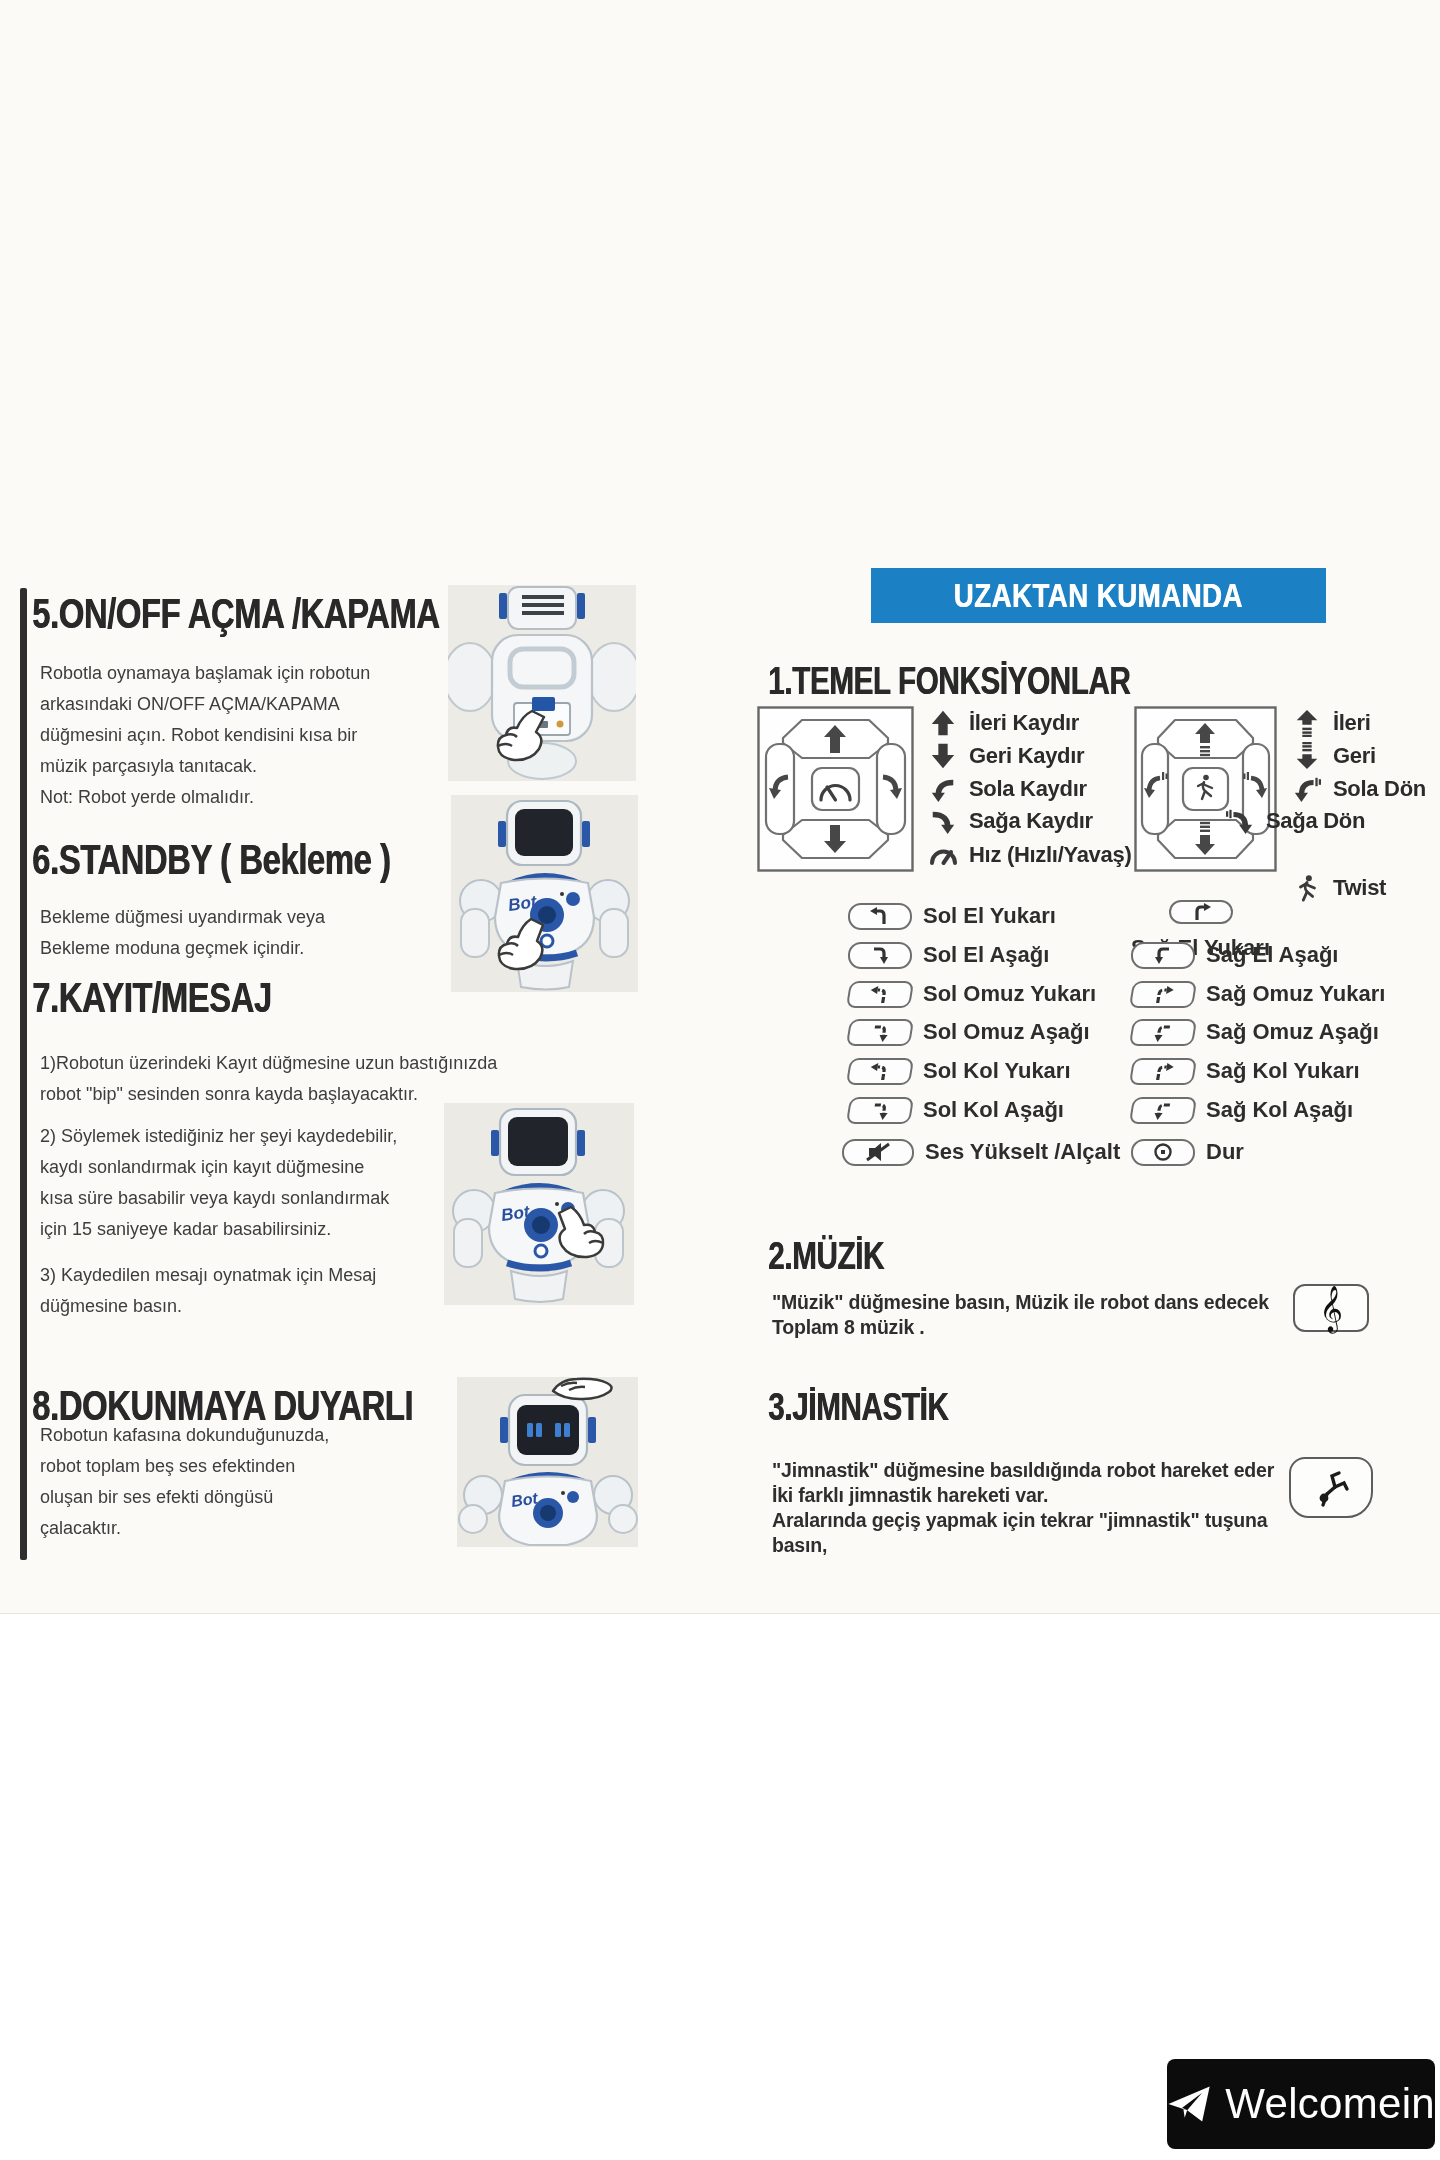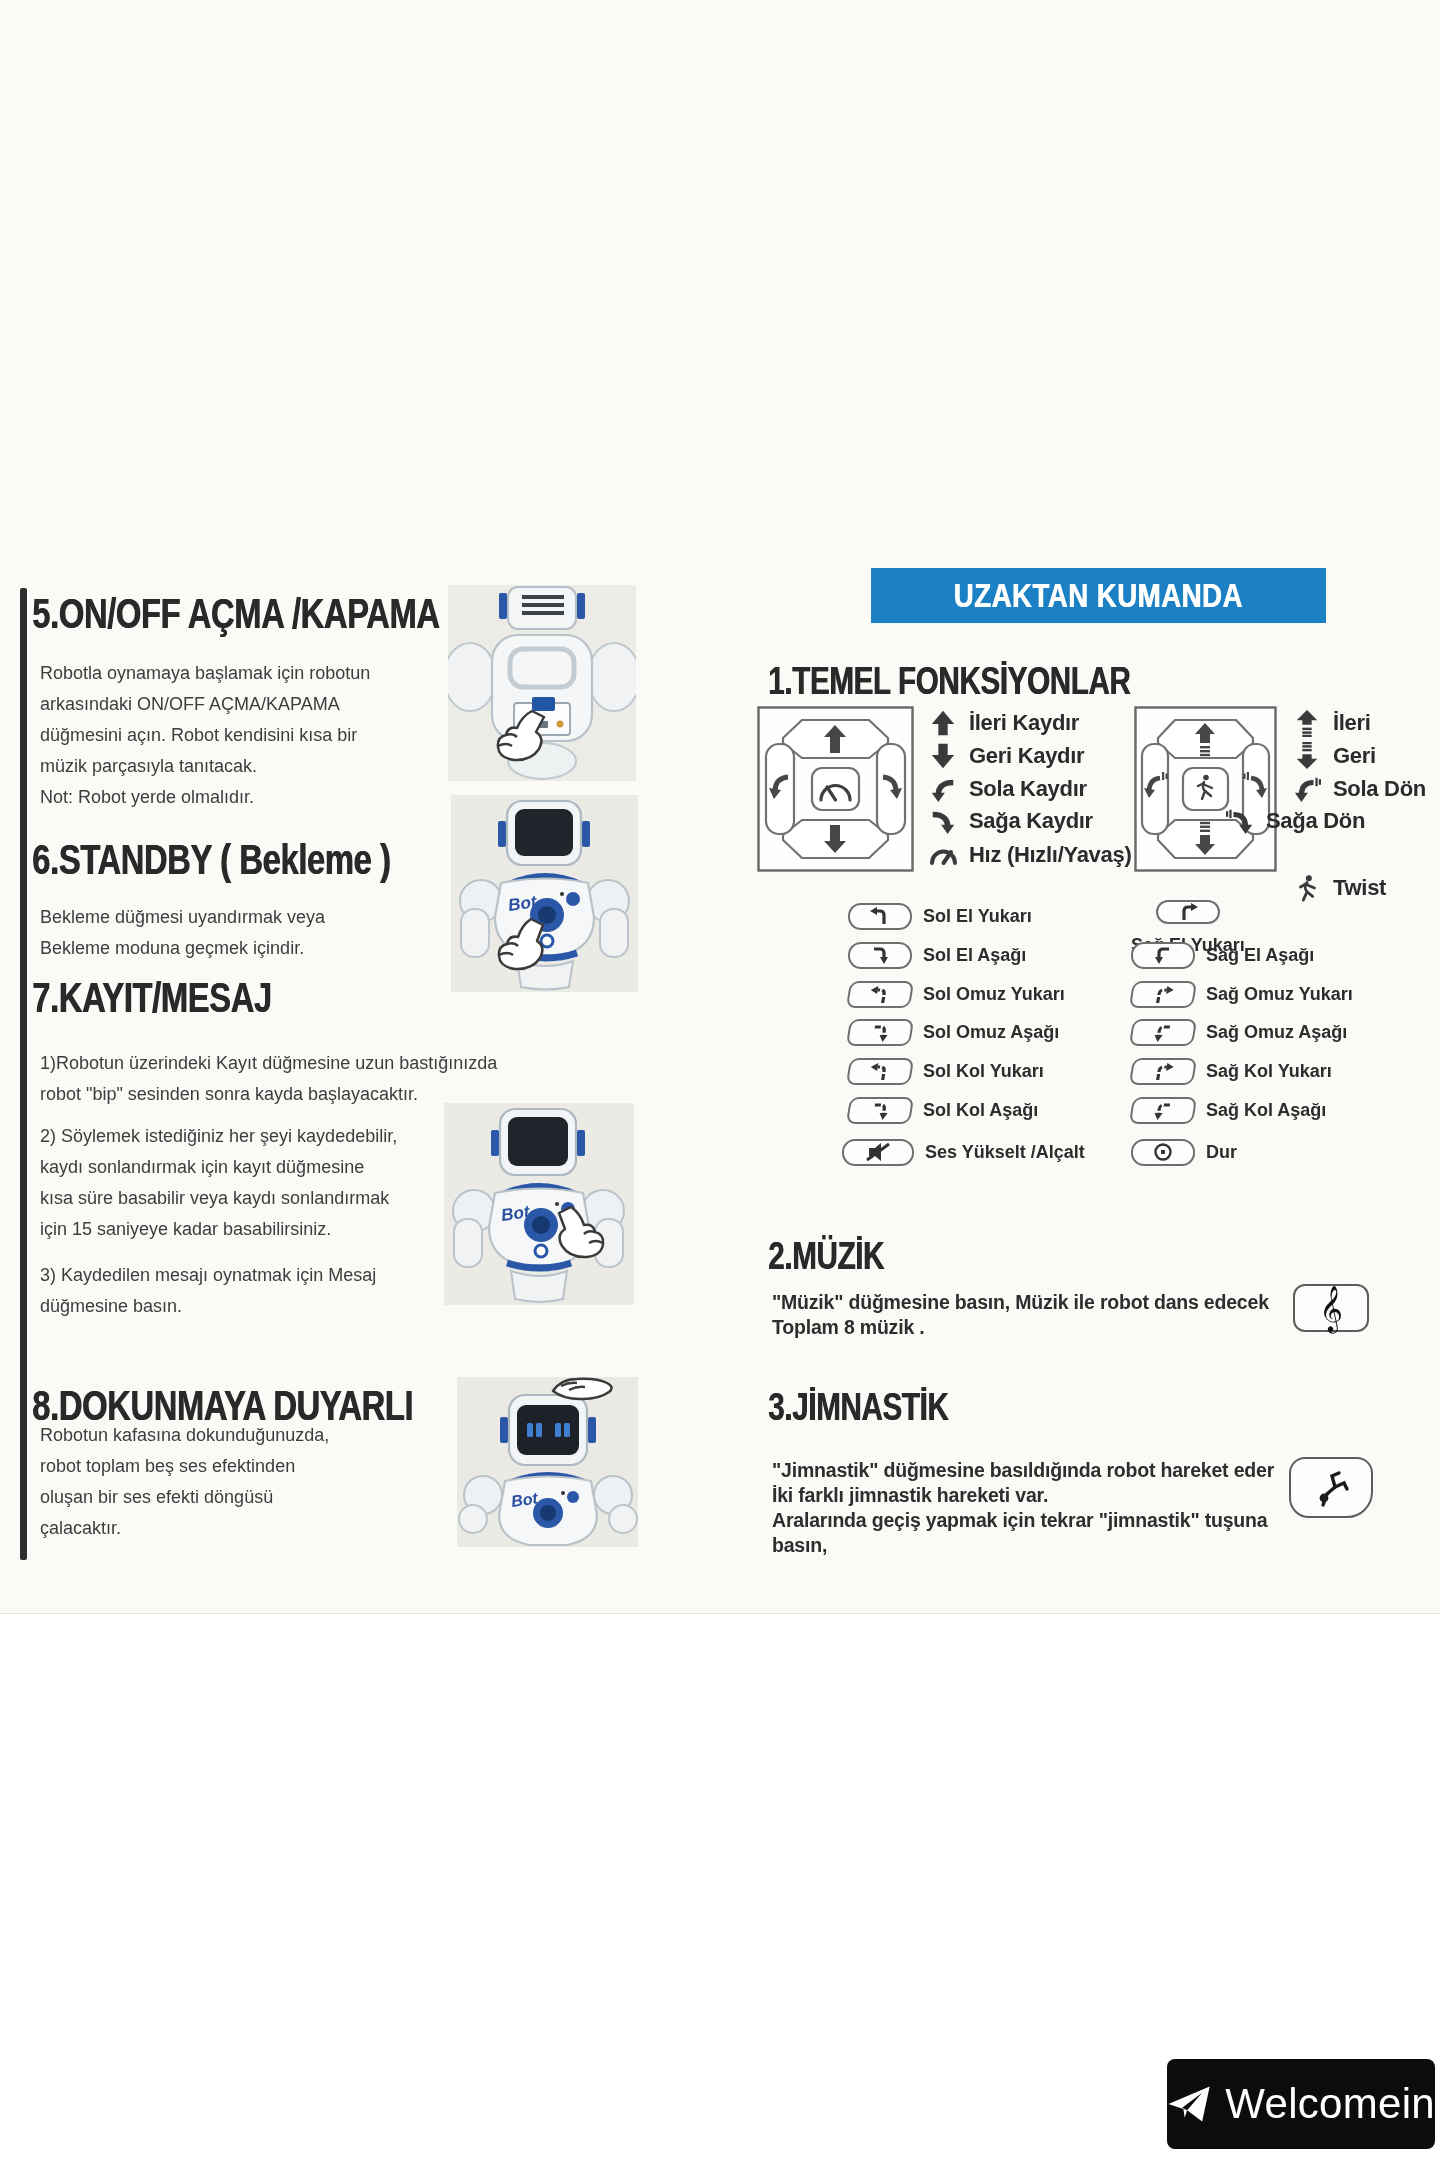--- a/index.html
+++ b/index.html
@@ -24,21 +24,21 @@
         transform:scaleX(.84);letter-spacing:.5px;text-shadow:.7px 0 currentColor;}
   .dpad{position:absolute;}
   .legend-row{position:absolute;display:flex;align-items:center;gap:11px;height:30px;}
   .ltext{font-weight:bold;font-size:22px;color:#2b2b2b;white-space:nowrap;letter-spacing:-0.3px;}
   .licon{display:flex;width:30px;justify-content:center;}
   .btn-row{position:absolute;display:flex;align-items:center;gap:11px;height:32px;}
   .rbtn{width:64px;height:27px;border:2.5px solid #6e6e6e;border-radius:13px;background:#fdfdfd;
         display:flex;align-items:center;justify-content:center;box-sizing:border-box;}
   .rbtn.skew{transform:skewX(-9deg);border-radius:9px;}
   .rbtn.wide{width:72px;}
-  .btext{font-weight:bold;font-size:18px;color:#2d2d2d;white-space:nowrap;}
+  .btext{font-weight:bold;font-size:22px;color:#2d2d2d;white-space:nowrap;}
   .key{position:absolute;border:2.5px solid #5c5c5c;background:#fdfdfc;box-sizing:border-box;
        display:flex;align-items:center;justify-content:center;}
   .key-music{left:1293px;top:1284px;width:76px;height:48px;border-radius:12px;}
   .clef{font-family:"DejaVu Sans",sans-serif;font-size:40px;color:#111;line-height:1;}
   .key-gym{left:1289px;top:1457px;width:84px;height:61px;border-radius:16px 16px 26px 20px;}
   .badge{position:absolute;left:1167px;top:2059px;width:268px;height:90px;background:#0c0c0c;
        border-radius:8px;display:flex;align-items:center;justify-content:center;gap:13px;}
   .badge span{color:#ffffff;font-size:42px;letter-spacing:.3px;}
 </style>
 </head>

